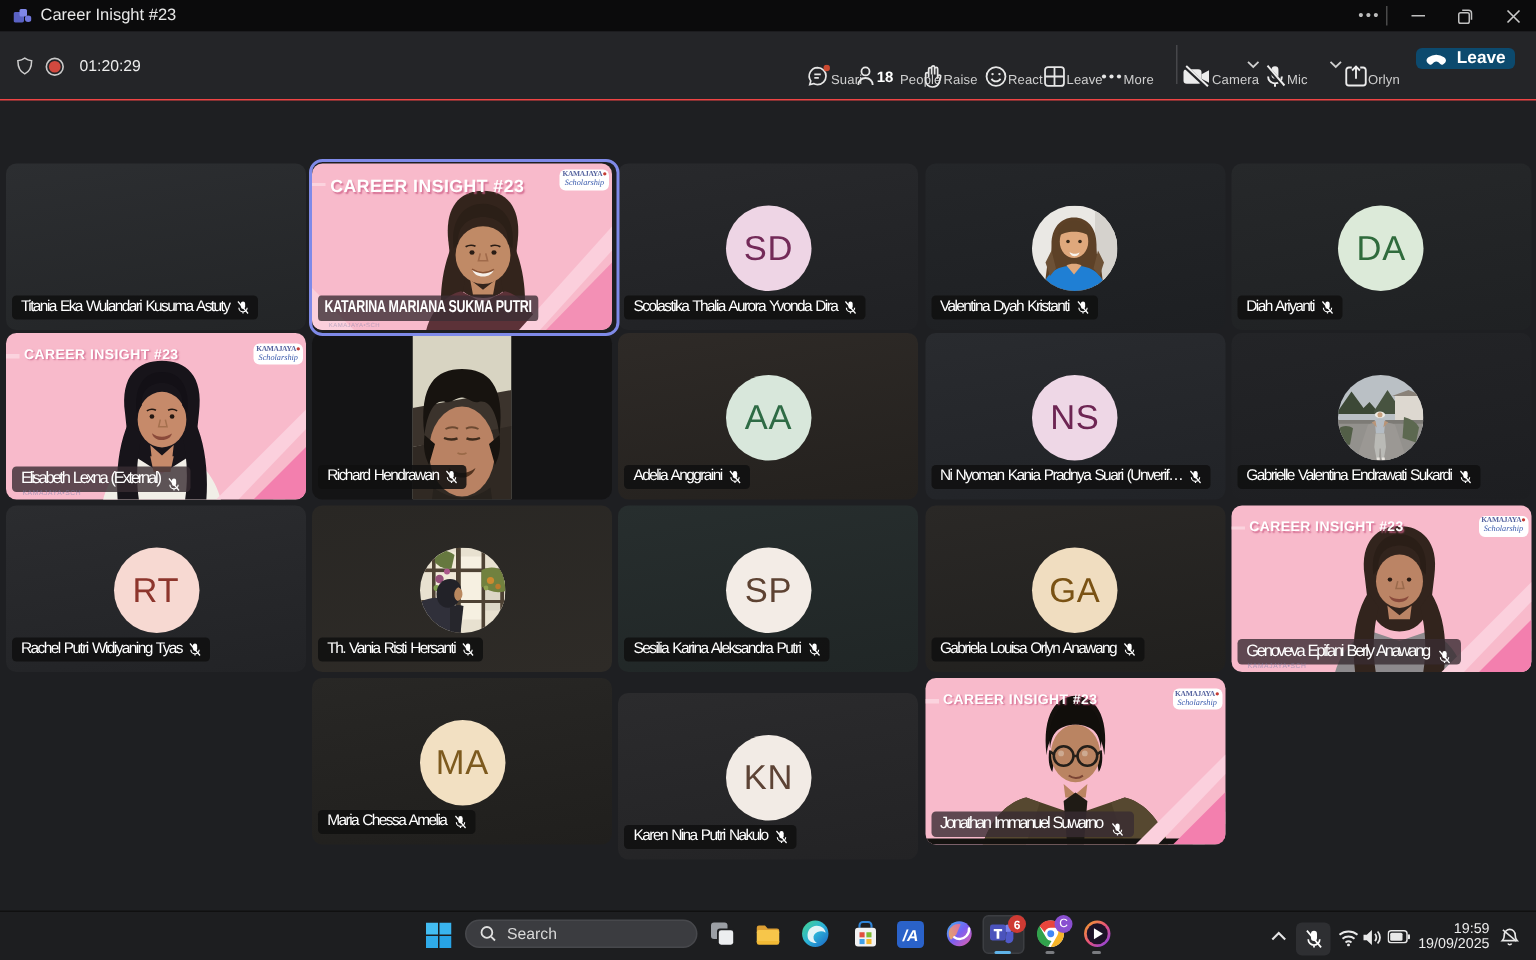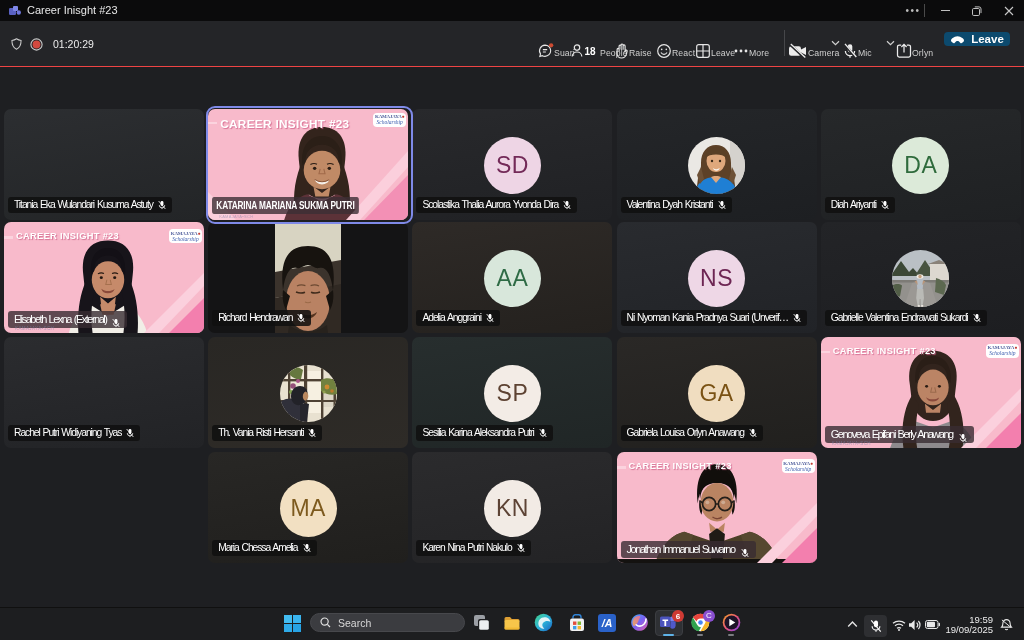--- a/index.html
+++ b/index.html
@@ -297,20 +297,21 @@
         <path d="M24.5 30c2.2-1.2 4.8-1.2 7 0l-.8 9h-5.4z" fill="#b4bcc4"></path>
         <path d="M22.5 31.5l2.5-1 .8 4.5zM33.5 31.5l-2.5-1-.8 4.5z" fill="#b99578"></path>
         <path d="M25 39h6.2l.8 9-1.5 8h-1.6l-.4-7h-.8l-.4 7h-1.6l-1.5-8z" fill="#babab6"></path>
         <path d="M25.8 55h2v2h-2zM29.2 55h2v2h-2z" fill="#e8e4de"></path>
       </svg></div>
     <div class="lbl">Gabrielle Valentina Endrawati Sukardi <svg width="10" height="10" viewBox="0 0 16 16" style="flex:none">
         <use href="#micoff16"></use>
       </svg></div>
   </div>
 <div class="tile" style="left:4px;top:336.5px;background:linear-gradient(170deg,#2b2c2f,#222326)">
+    <div class="av" style="background:#f7d9d2;color:#8d352c">RT</div>
     <div class="lbl">Rachel Putri Widiyaning Tyas <svg width="10" height="10" viewBox="0 0 16 16" style="flex:none">
         <use href="#micoff16"></use>
       </svg></div>
   </div>
 <div class="tile" style="left:208.2px;top:336.5px;background:linear-gradient(170deg,#292724,#2e2b27)">
     <div class="abs" style="left:71.5px;top:28px;width:57px;height:57px;border-radius:50%;overflow:hidden"><svg width="57" height="57" viewBox="0 0 57 57">
         <rect width="57" height="57" fill="#e8e1d0"></rect>
         <rect x="27" y="6" width="15" height="42" fill="#f6f0e1"></rect>
         <rect x="9" y="3" width="15" height="46" fill="#f0e9d8"></rect>
         <rect x="43" y="14" width="14" height="28" fill="#dcd6c6"></rect>
@@ -374,21 +375,21 @@
       <div class="l2">Scholarship</div>
     </div><div class="plbl">Genoveva Epifani Berly Anawang <svg width="10" height="10" viewBox="0 0 16 16" style="flex:none">
         <use href="#micoff16"></use>
       </svg></div><div class="abs" style="left:11px;bottom:2px;font-size:4.5px;color:rgba(125,130,170,.6);letter-spacing:.4px">KAMAJAYA•SCH</div></div>
 <div class="tile" style="left:208.2px;top:452px;background:linear-gradient(170deg,#282725,#201f1d)">
     <div class="av" style="background:#f2e0c2;color:#7d5a1e">MA</div>
     <div class="lbl">Maria Chessa Amelia <svg width="10" height="10" viewBox="0 0 16 16" style="flex:none">
         <use href="#micoff16"></use>
       </svg></div>
   </div>
-<div class="tile" style="left:412.4px;top:452px;background:linear-gradient(170deg,#2b2b2d,#232325)">
+<div class="tile" style="left:412.4px;top:462px;background:linear-gradient(170deg,#2b2b2d,#232325)">
     <div class="av" style="background:#f2ebe5;color:#5d4335">KN</div>
     <div class="lbl">Karen Nina Putri Nakulo <svg width="10" height="10" viewBox="0 0 16 16" style="flex:none">
         <use href="#micoff16"></use>
       </svg></div>
   </div>
 <div class="tile pink" style="left:616.6px;top:452px"><svg class="abs" width="200" height="111" viewBox="0 0 200 111" style="left:0;top:0">
       <polygon points="140,111 200,51 200,64 155,111" fill="#fbd0dd"></polygon>
       <polygon points="178,111 200,89 200,97 186,111" fill="#fbd0dd"></polygon>
       <polygon points="200,111 200,76 165,111" fill="#f37fae"></polygon>
     </svg><div class="abs" style="left:0;top:14px;width:9px;height:2.5px;background:#fbd3de"></div><svg width="200" height="111" viewBox="0 0 200 111">

